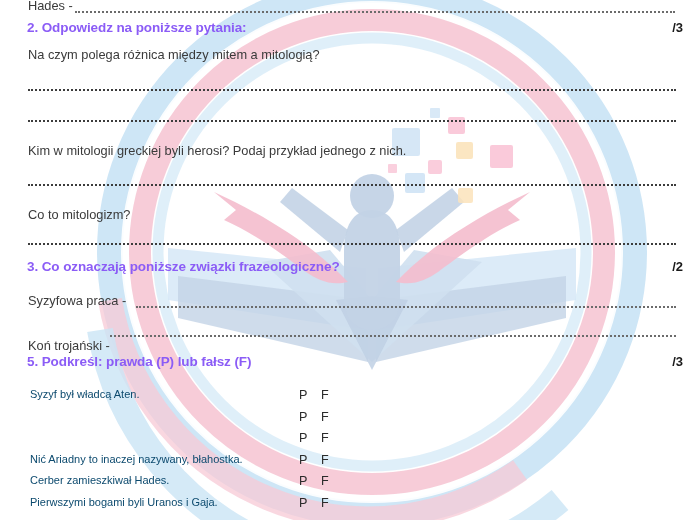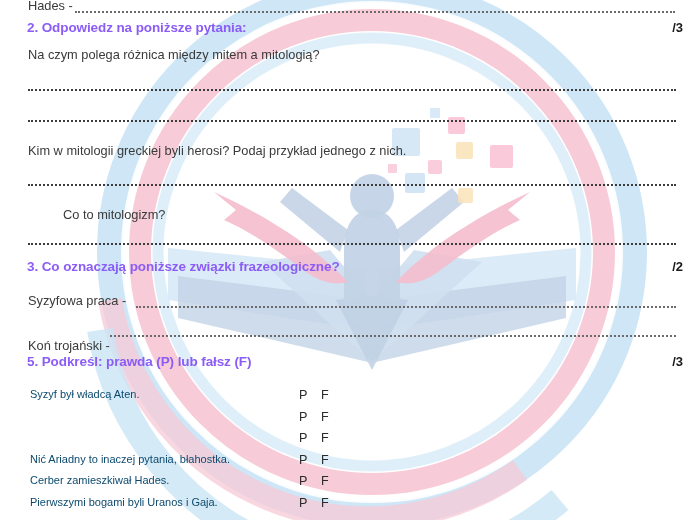--- a/index.html
+++ b/index.html
@@ -204,21 +204,21 @@
     </div>
     <div class="dotline" style="left:28px;top:89px;width:648px;"></div>
     <div class="dotline" style="left:28px;top:120px;width:648px;"></div>
 
     <div class="row" style="top:143px;">
       <span class="q-text" style="position:absolute;left:28px;top:0;">Kim w mitologii greckiej byli herosi? Podaj przykład jednego z nich.</span>
     </div>
     <div class="dotline" style="left:28px;top:184px;width:648px;"></div>
 
     <div class="row" style="top:207px;">
-      <span class="q-text" style="position:absolute;left:28px;top:0;margin-left:35px;">Co to mitologizm?</span>
+      <span class="q-text" style="position:absolute;left:28px;top:0;">Co to mitologizm?</span>
     </div>
     <div class="dotline" style="left:28px;top:243px;width:648px;"></div>
 
     <div class="row" style="top:259px;">
       <span class="q-heading" style="position:absolute;left:27px;top:0;">3. Co oznaczają poniższe związki frazeologiczne?</span>
       <span class="score" style="top:0;">/2</span>
     </div>
 
     <div class="row" style="top:293px;">
       <span class="q-text" style="position:absolute;left:28px;top:0;">Syzyfowa praca -</span>
@@ -243,21 +243,21 @@
         </div>
         <div class="tf-row" style="top: 409.6px;">
           <span class="tf-p">P</span>
           <span class="tf-f">F</span>
         </div>
         <div class="tf-row" style="top: 431.2px;">
           <span class="tf-p">P</span>
           <span class="tf-f">F</span>
         </div>
         <div class="tf-row" style="top: 452.8px;">
-          <span class="tf-stmt">Nić Ariadny to inaczej pytania, błahostka.</span>
+          <span class="tf-stmt">Nić Ariadny to inaczej nazywany, błahostka.</span>
           <span class="tf-p">P</span>
           <span class="tf-f">F</span>
         </div>
         <div class="tf-row" style="top: 474.4px; padding-left: 24px;">
           <span class="tf-stmt">Cerber zamieszkiwał Hades.</span>
           <span class="tf-p">P</span>
           <span class="tf-f">F</span>
         </div>
         <div class="tf-row" style="top: 496px;">
           <span class="tf-stmt">Pierwszymi bogami byli Uranos i Gaja.</span>

